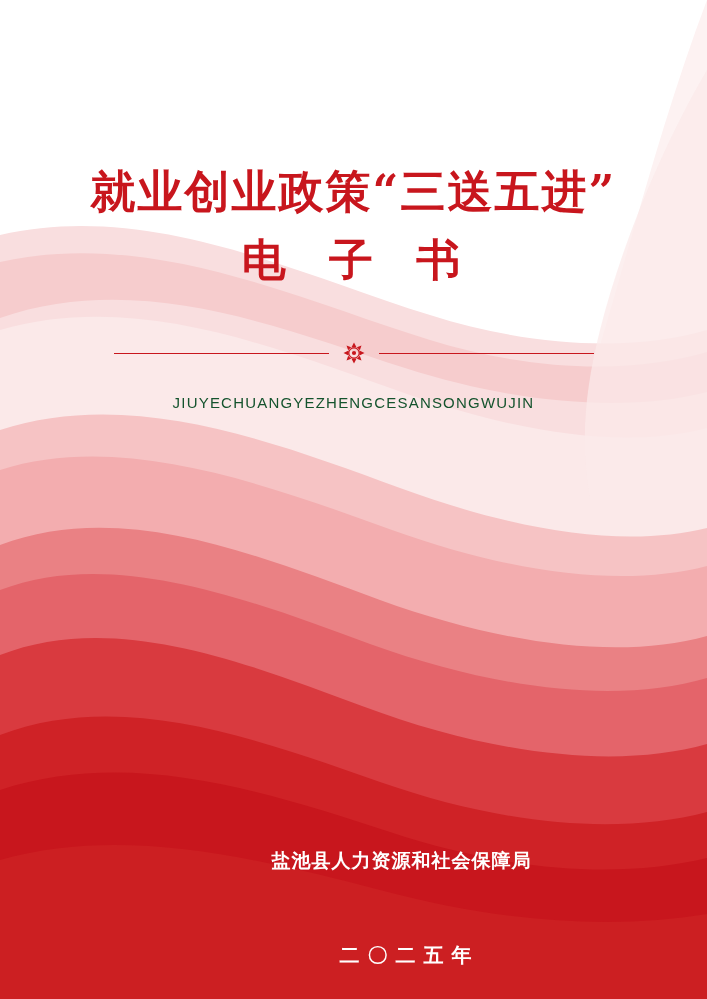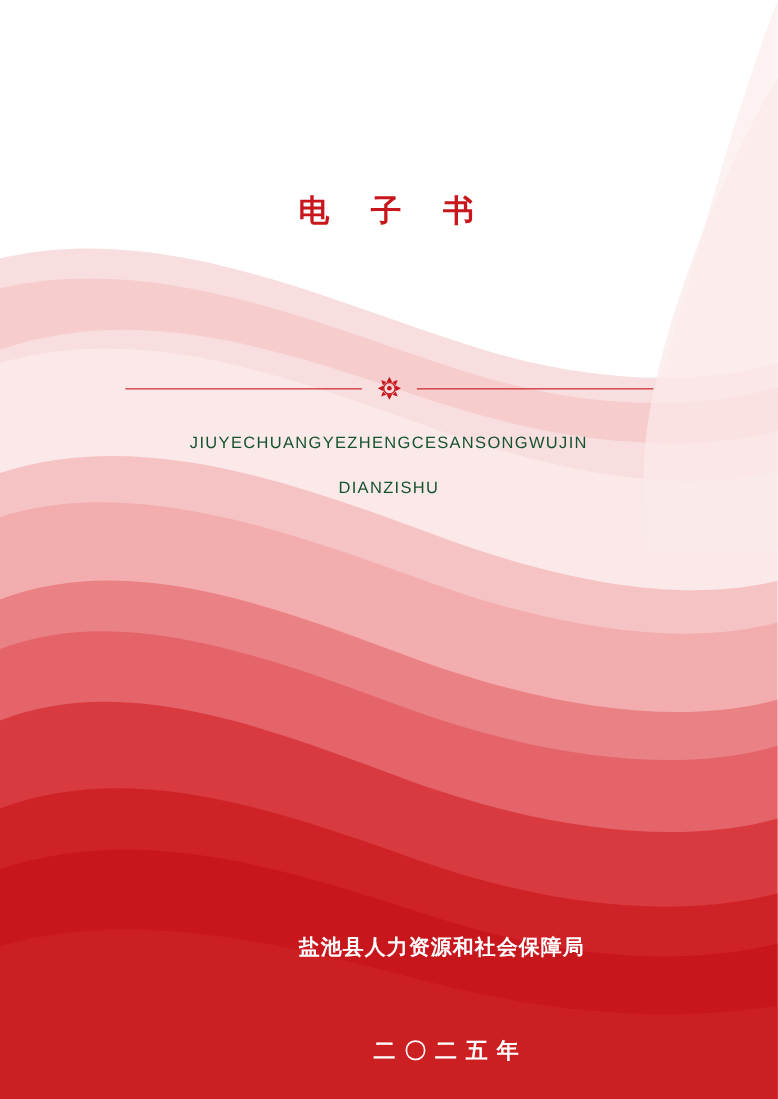--- a/index.html
+++ b/index.html
@@ -42,21 +42,21 @@
   .title-line {
     font-family: "DejaVu Serif", "Liberation Serif", serif;
     font-weight: bold;
     color: #c8161d;
     font-size: 45px;
     letter-spacing: 2px;
     line-height: 68px;
     white-space: nowrap;
   }
   .title-line.second {
-    font-size: 28px;
+    font-size: 44px;
     letter-spacing: 14px;
     padding-left: 9px;
   }
 
   
   .divider {
     position: absolute;
     top: 340px;
     left: 0;
     width: 707px;
@@ -137,20 +137,21 @@
     <path d="M0,790 C130,748 260,790 390,832 C505,870 615,880 707,858 L707,999 L0,999 Z" fill="#c8161d"></path>
 
     <path d="M0,860 C120,826 250,856 380,890 C500,922 610,930 707,914 L707,999 L0,999 Z" fill="#cc1f22"></path>
 
     <path d="M707,70 C660,150 620,250 600,330 C585,390 580,440 590,500 L707,500 Z" fill="#fbeaea" opacity="0.75"></path>
   </svg>
 
   <div class="content">
 
     <div class="title-block">
+      <div class="title-line">就业创业政策“三送五进”</div>
       <div class="title-line second">电 子 书</div>
     </div>
 
     <div class="divider">
       <div class="rule"></div>
       <div class="orn">
         <svg viewBox="0 0 26 26" width="26" height="26">
           <g fill="none" stroke="#c8161d" stroke-width="1.2">
             <circle cx="13" cy="13" r="5.2"></circle>
             <circle cx="13" cy="13" r="2.1" fill="#c8161d" stroke="none"></circle>
@@ -162,19 +163,18 @@
             <path d="M20.5,5.5 L15.8,7.2 L18.8,10.2 Z" fill="#c8161d" stroke="none"></path>
             <path d="M5.5,20.5 L10.2,18.8 L7.2,15.8 Z" fill="#c8161d" stroke="none"></path>
             <path d="M20.5,20.5 L15.8,18.8 L18.8,15.8 Z" fill="#c8161d" stroke="none"></path>
           </g>
         </svg>
       </div>
       <div class="rule"></div>
     </div>
 
     <div class="pinyin l1">JIUYECHUANGYEZHENGCESANSONGWUJIN</div>
-    <div class="pinyin l2">DIANZISHU</div>
 
     <div class="footer f1">盐池县人力资源和社会保障局</div>
     <div class="footer f3">二〇二五年</div>
 
   </div>
 </div>
 
 </body></html>

